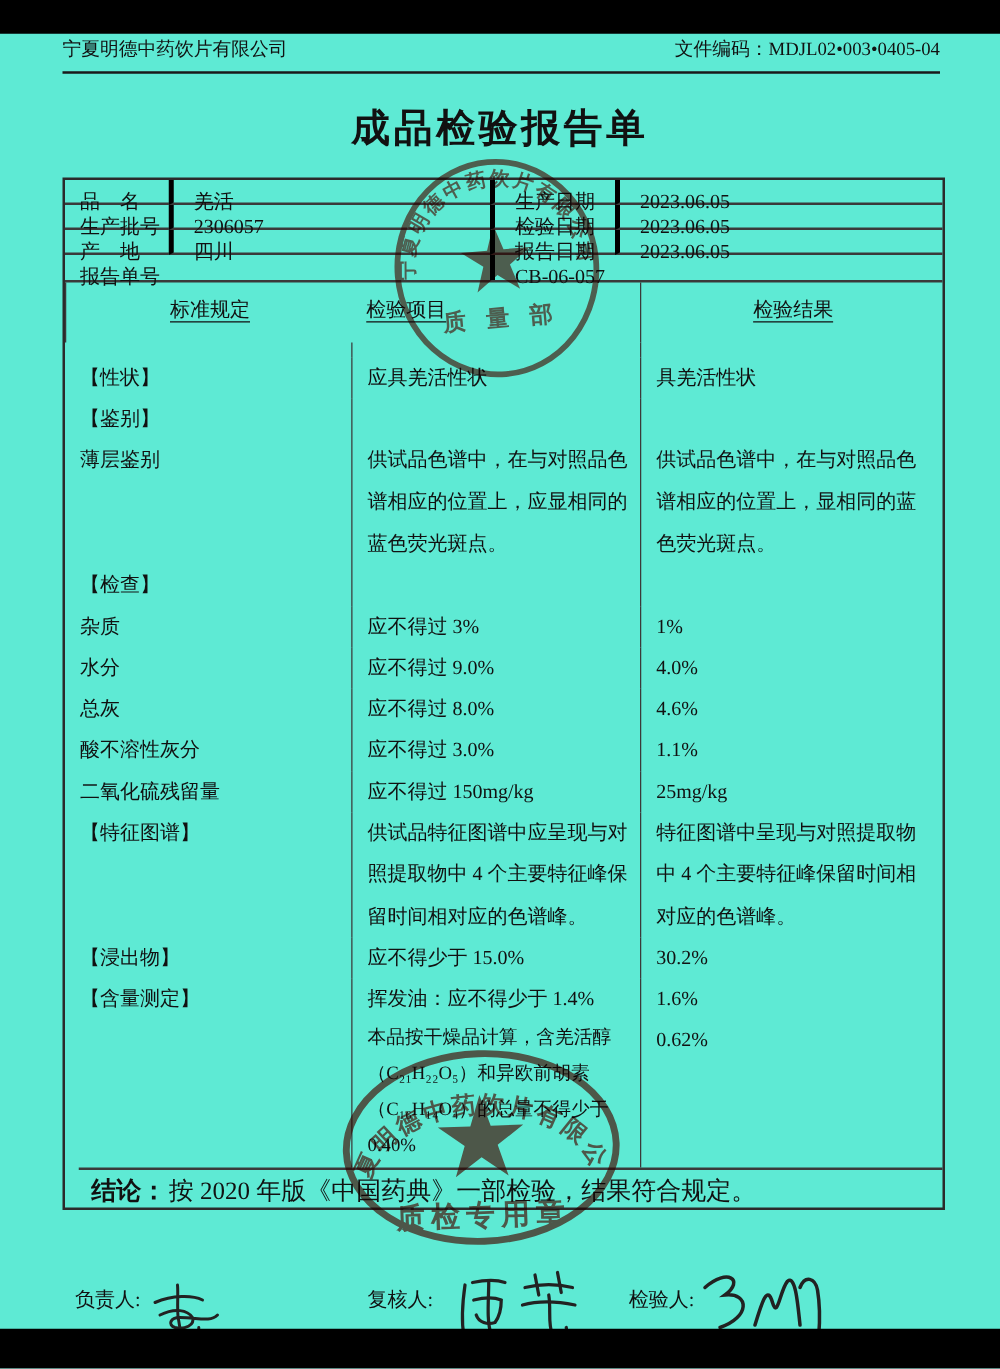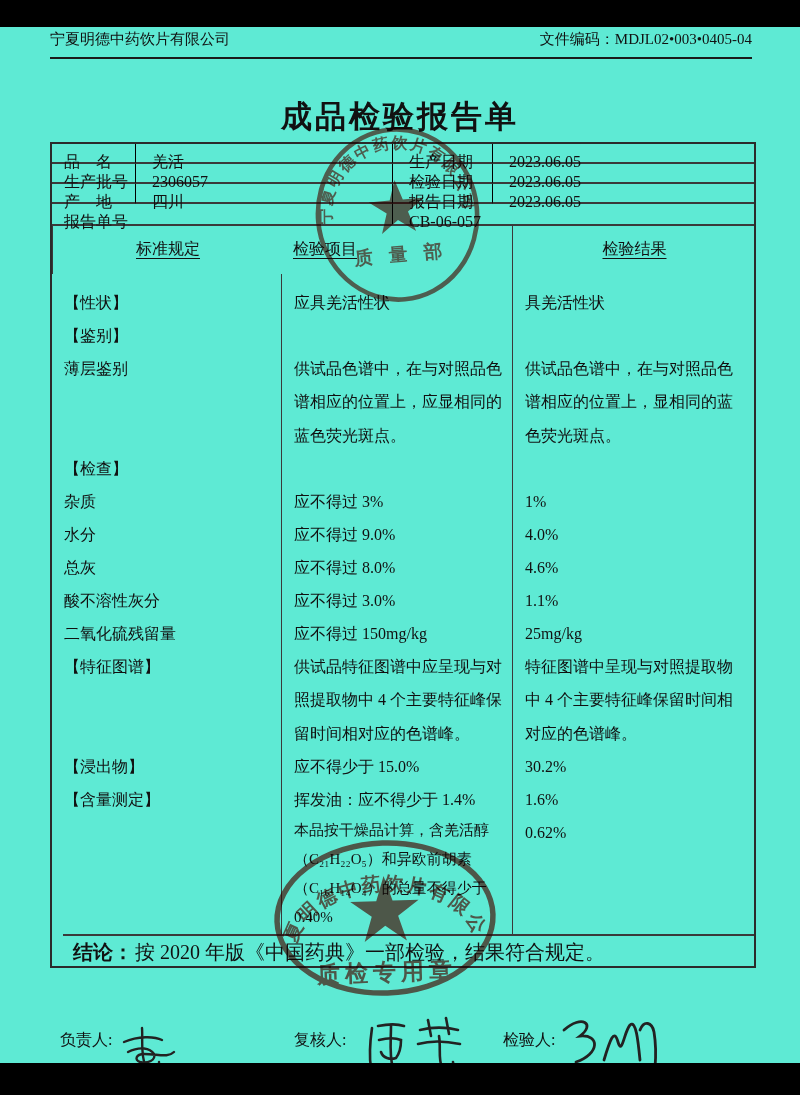--- a/index.html
+++ b/index.html
@@ -6,30 +6,30 @@
   body{width:800px;height:1095px;position:relative;background:#fff;
        font-family:"Liberation Serif","DejaVu Serif",serif;color:#111;}
   .page{position:absolute;inset:0;overflow:hidden;background:#5eead4;}
   .scan-bar{position:absolute;left:0;width:800px;background:#000;}
   .scan-bar.top{top:0;height:27px;}
   .scan-bar.bottom{bottom:0;height:32px;}
 
   .doc-header{position:absolute;left:50px;top:30px;width:702px;display:flex;
               justify-content:space-between;align-items:flex-end;font-size:15px;}
   .header-rule{position:absolute;left:50px;top:57px;width:702px;height:2px;background:#1a1a1a;}
-  .doc-title{position:absolute;left:0;top:96px;width:800px;text-align:center;
+  .doc-title{position:absolute;left:0;top:82px;width:800px;text-align:center;
              font-size:31px;font-weight:bold;letter-spacing:3px;}
 
   .doc-table{position:absolute;left:50px;top:142px;width:702px;border:2px solid #2b2b2b;background:transparent;}
 
   
   .info-grid{display:grid;grid-template-columns:83px 257px 100px 262px;}
   .icell{height:20px;line-height:35px;font-size:16px;padding-left:12px;box-sizing:border-box;
          border-bottom:2px solid #3a3a3a;white-space:nowrap;overflow:visible;}
-  .icell.vline{border-left:1px solid #000000;padding-left:16px;}
+  .icell.vline{border-left:4px solid #000000;padding-left:16px;}
   .icell.span2{grid-column:span 2;}
   .icell.last{border-bottom:none;}
 
   
   .main-grid{display:grid;grid-template-columns:229px 231px 242px;
              grid-template-rows:48px 12px 33px 33px 100px 33px 33px 33px 33px 33px 33px 100px 33px 33px minmax(0,1fr);
              height:708px;border-top:2px solid #3a3a3a;font-size:16px;}
   .mcell{padding:0 10px 0 12px;line-height:33px;box-sizing:border-box;overflow:hidden;}
   .mcell.c2,.mcell.c3{border-left:1px solid #3a3a3a;}
   .mcell.wrap{line-height:33.3px;}

